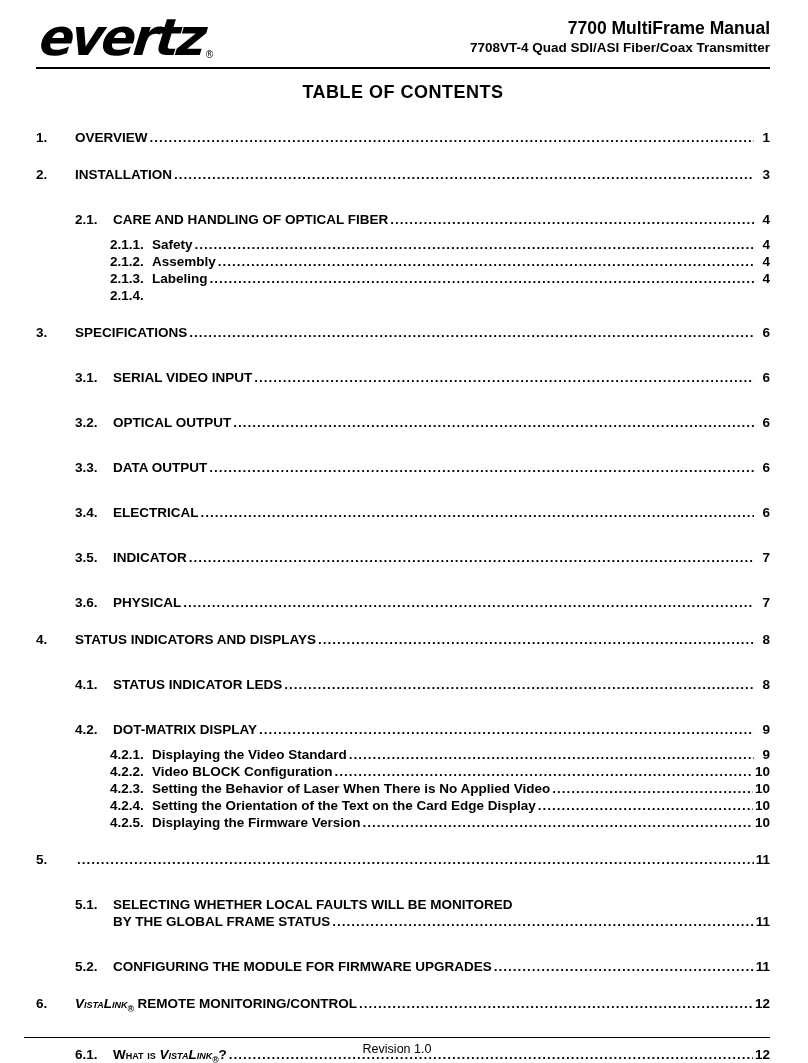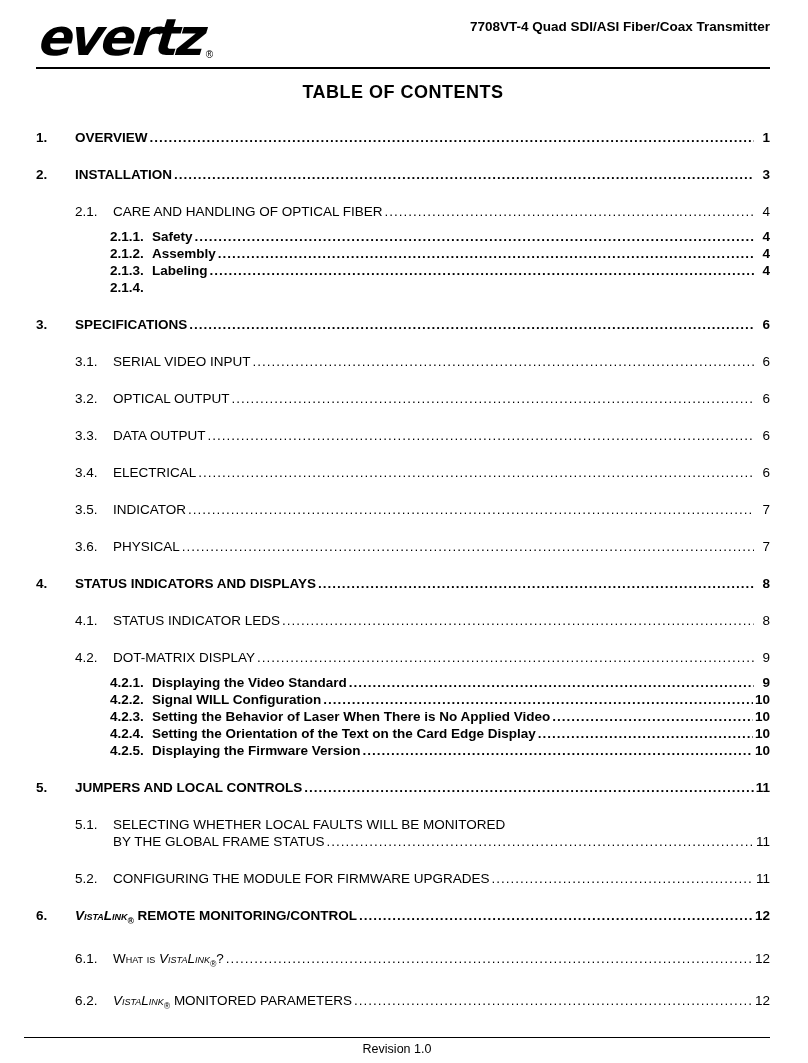--- a/index.html
+++ b/index.html
@@ -63,21 +63,21 @@
     margin: 13px 0 26px 0;
   }
 
   
   .toc-row {
     display: flex;
     font-size: 13.5px;
     line-height: 17px;
   }
   .toc-row.level-1 { font-weight: bold; margin-top: 20px; }
-  .toc-row.level-2 { font-weight: normal; margin-top: 20px; padding-left: 39px; }
+  .toc-row.level-2 { font-weight: bold; margin-top: 28px; padding-left: 39px; }
   .toc-row.level-3 { font-weight: bold; margin-top: 0; padding-left: 74px; }
   .level-2 + .level-3 { margin-top: 8px; }
 
   .level-1 > .toc-num { width: 39px; }
   .level-2 > .toc-num { width: 38px; }
   .level-3 > .toc-num { width: 42px; }
   .toc-num { flex: 0 0 auto; }
 
   .toc-body { flex: 1 1 auto; min-width: 0; }
   .toc-pre { white-space: nowrap; }
@@ -123,20 +123,21 @@
 </head>
 <body>
 
 <div class="page">
 
   <header class="header">
     <div class="logo">
       <span class="logo-text">evertz</span><span class="logo-reg">®</span>
     </div>
     <div class="header-right">
+      <div class="manual-title">7700 MultiFrame Manual</div>
       <div class="manual-subtitle">7708VT-4 Quad SDI/ASI Fiber/Coax Transmitter</div>
     </div>
   </header>
 
   <hr class="header-rule">
 
   <h1 class="toc-title-main">TABLE OF CONTENTS</h1>
 
   <main id="toc">
       <div class="toc-row level-1">
@@ -309,21 +310,21 @@
             <span class="toc-title">Displaying the Video Standard</span>
             <span class="leader"></span>
             <span class="toc-page">9</span>
           </div>
         </div>
       </div>
       <div class="toc-row level-3">
         <span class="toc-num">4.2.2.</span>
         <div class="toc-body">
           <div class="toc-line">
-            <span class="toc-title">Signal WILL Configuration</span>
+            <span class="toc-title">Video BLOCK Configuration</span>
             <span class="leader"></span>
             <span class="toc-page">10</span>
           </div>
         </div>
       </div>
       <div class="toc-row level-3">
         <span class="toc-num">4.2.3.</span>
         <div class="toc-body">
           <div class="toc-line">
             <span class="toc-title">Setting the Behavior of Laser When There is No Applied Video</span>
@@ -349,21 +350,20 @@
             <span class="toc-title">Displaying the Firmware Version</span>
             <span class="leader"></span>
             <span class="toc-page">10</span>
           </div>
         </div>
       </div>
       <div class="toc-row level-1">
         <span class="toc-num">5.</span>
         <div class="toc-body">
           <div class="toc-line">
-            <span class="toc-title">JUMPERS AND LOCAL CONTROLS</span>
             <span class="leader"></span>
             <span class="toc-page">11</span>
           </div>
         </div>
       </div>
       <div class="toc-row level-2">
         <span class="toc-num">5.1.</span>
         <div class="toc-body">
           <div class="toc-pre">SELECTING WHETHER LOCAL FAULTS WILL BE MONITORED</div>
           <div class="toc-line">

